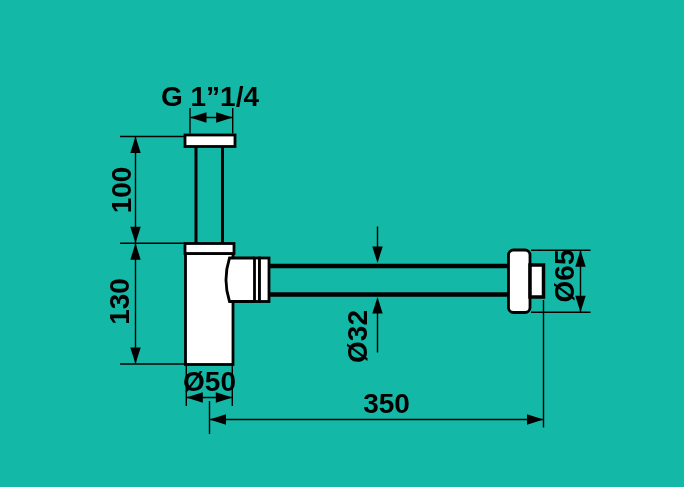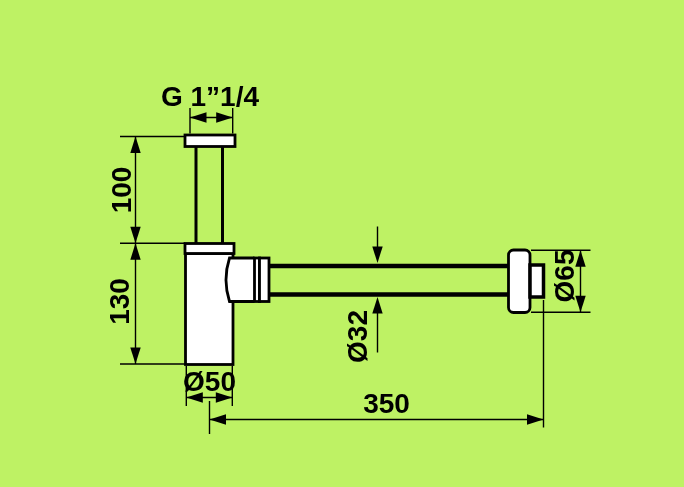--- a/index.html
+++ b/index.html
@@ -4,21 +4,21 @@
 <style>
   html, body {
     margin: 0;
     padding: 0;
     background: #ffffff;
   }
   #stage {
     position: relative;
     width: 684px;
     height: 487px;
-    background: #bef264;
+    background: #14b8a6;
     overflow: hidden;
     text-align: center;
   }
   svg { display: block; }
   .dim-text {
     font-family: "Liberation Sans", sans-serif;
     font-weight: 700;
     font-size: 28px;
     fill: #000000;
   }

